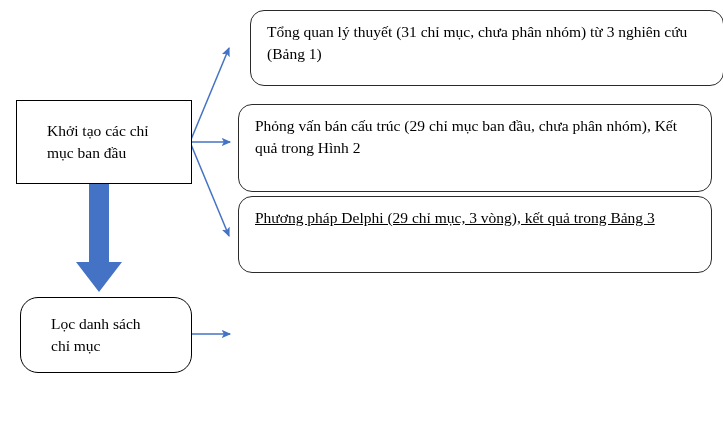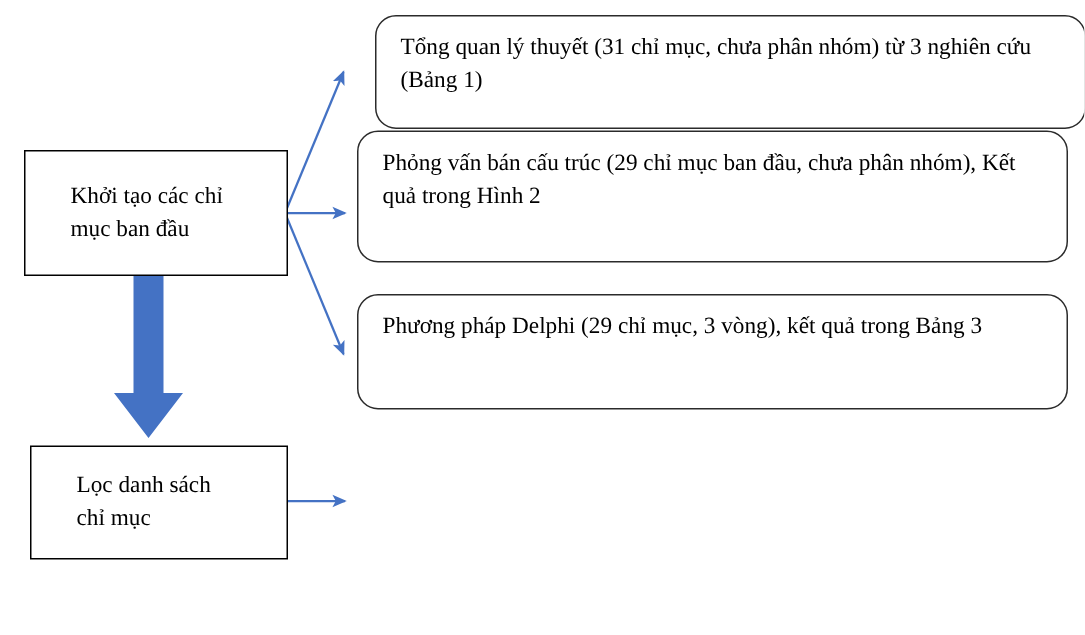--- a/index.html
+++ b/index.html
@@ -100,31 +100,31 @@
 
     <g>
       <line x1="192" y1="334" x2="230" y2="334" stroke="#4472C4" stroke-width="1.5" marker-end="url(#thin-head)"></line>
     </g>
   </svg>
 
   <div class="proc-box" style="left:16px; top:100px; width:176px; height:84px;">
     <span class="box-text">Khởi tạo các chỉ mục ban đầu</span>
   </div>
 
-  <div class="proc-box" style="left:20px; top:297px; width:172px; height:76px;">
+  <div class="proc-box" style="left:20px; top:297px; width:172px; height:76px;border-radius:18px;">
     <span class="box-text">Lọc danh sách chỉ mục</span>
   </div>
 
   <div class="round-box" style="left:238px; top:10px; width:474px; height:76px;margin-left:12px;">
     <span class="box-text">Tổng quan lý thuyết (31 chỉ mục, chưa phân nhóm) từ 3 nghiên cứu (Bảng 1)</span>
   </div>
 
-  <div class="round-box" style="left:238px; top:87px; width:474px; height:88px;">
+  <div class="round-box" style="left:238px; top:104px; width:474px; height:88px;">
     <span class="box-text">Phỏng vấn bán cấu trúc (29 chỉ mục ban đầu, chưa phân nhóm), Kết quả trong Hình 2</span>
   </div>
 
-  <div class="round-box" style="left:238px; top:196px; width:474px; height:77px;">
+  <div class="round-box" style="left:238px; top:196px; width:474px; height:77px;text-decoration:underline;">
     <span class="box-text">Phương pháp Delphi (29 chỉ mục, 3 vòng), kết quả trong Bảng 3</span>
   </div>
 
 
 
 </div>
 
 </body></html>

